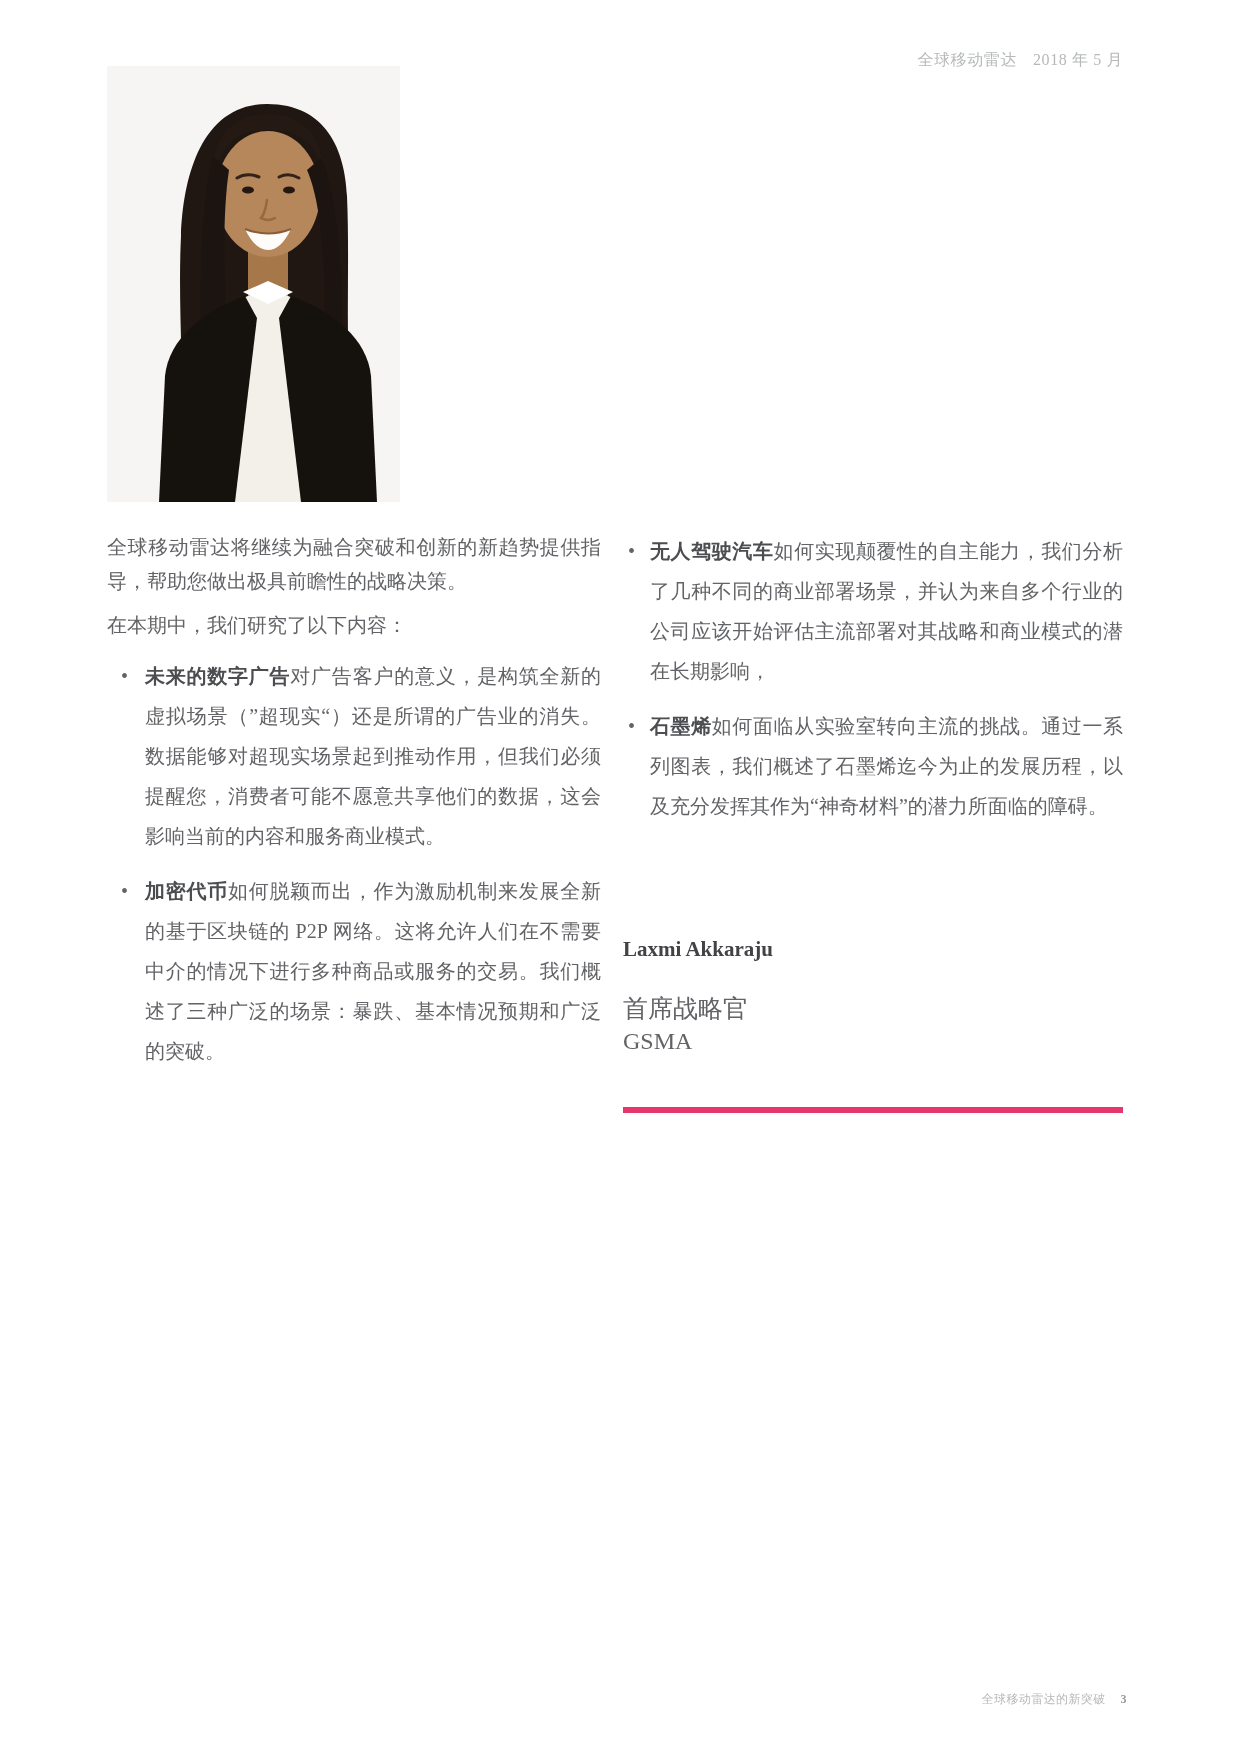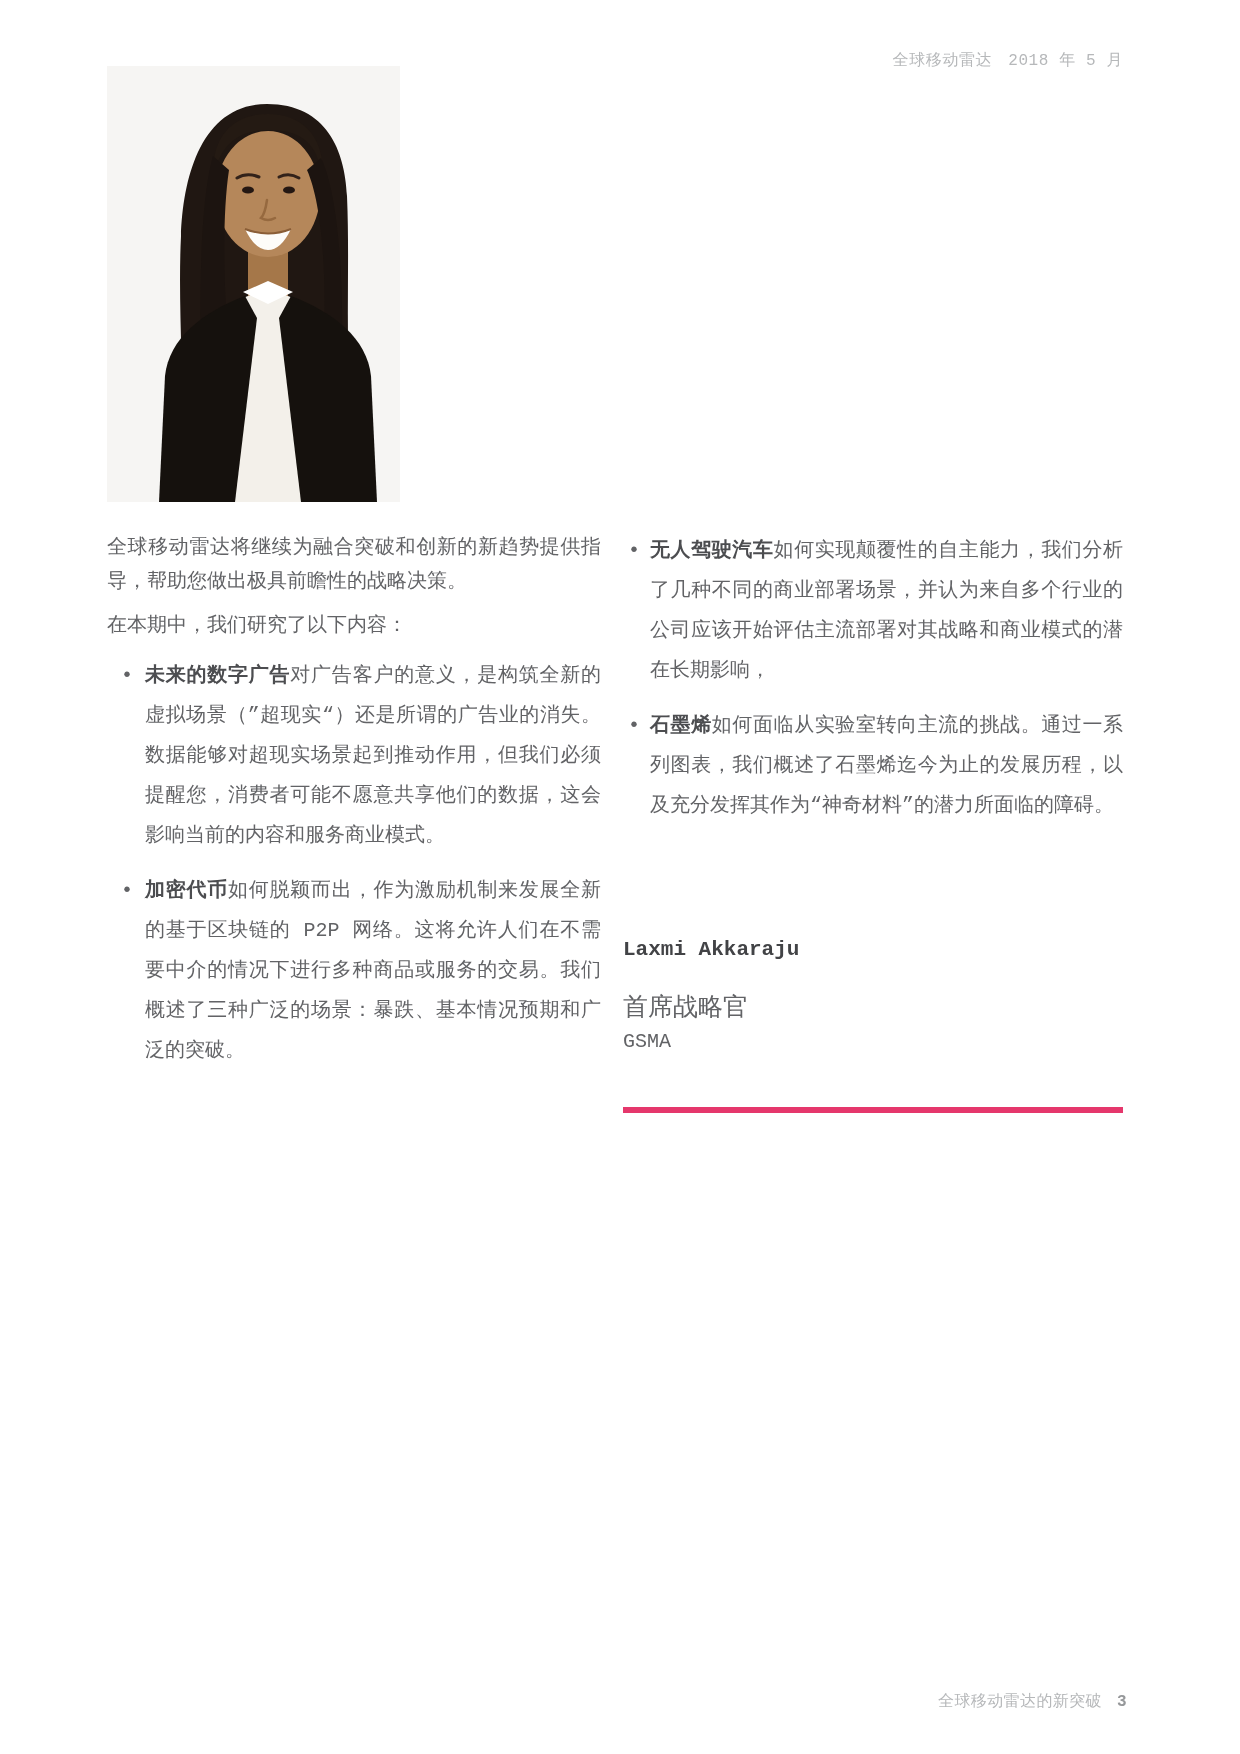--- a/index.html
+++ b/index.html
@@ -8,21 +8,21 @@
     --muted:#b6b8ba;
   }
   *{ box-sizing:border-box; }
   html,body{ margin:0; padding:0; background:#ffffff; }
   .page{
     position:relative;
     width:1240px;
     height:1754px;
     background:#ffffff;
     overflow:hidden;
-    font-family:Liberation Mono, monospace;
+    font-family:Liberation Serif, serif;
     padding-left:20px;
   }
   .page-header{
     position:absolute;
     top:50px;
     right:117px;
     font-size:16px;
     letter-spacing:0.6px;
     color:var(--muted);
     white-space:nowrap;
@@ -93,36 +93,36 @@
     color:#424346;
     line-height:23px;
   }
   .sig-title{
     margin-top:31px;
     font-size:25px;
     line-height:33px;
     color:var(--body);
   }
   .sig-org{
-    font-size:20px;
+    font-size:24px;
     line-height:33px;
     color:var(--body);
   }
   .divider{
     margin-top:49px;
     width:100%;
     height:6px;
     background:var(--accent);
   }
 
   .page-footer{
     position:absolute;
     top:1691px;
     right:113px;
-    font-size:16px;
+    font-size:12px;
     letter-spacing:0.4px;
     color:var(--muted);
     white-space:nowrap;
   }
   .page-footer .page-num{
     margin-left:15px;
     font-weight:bold;
     color:#96989a;
   }
 </style>

